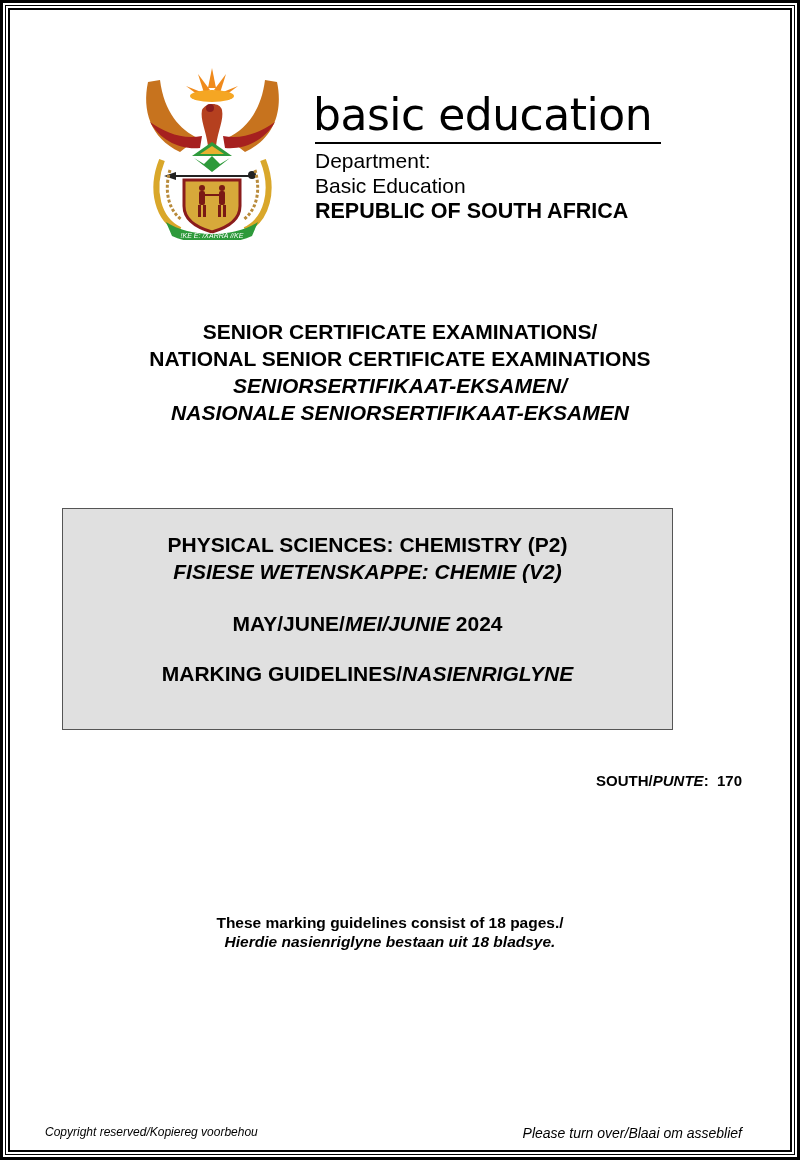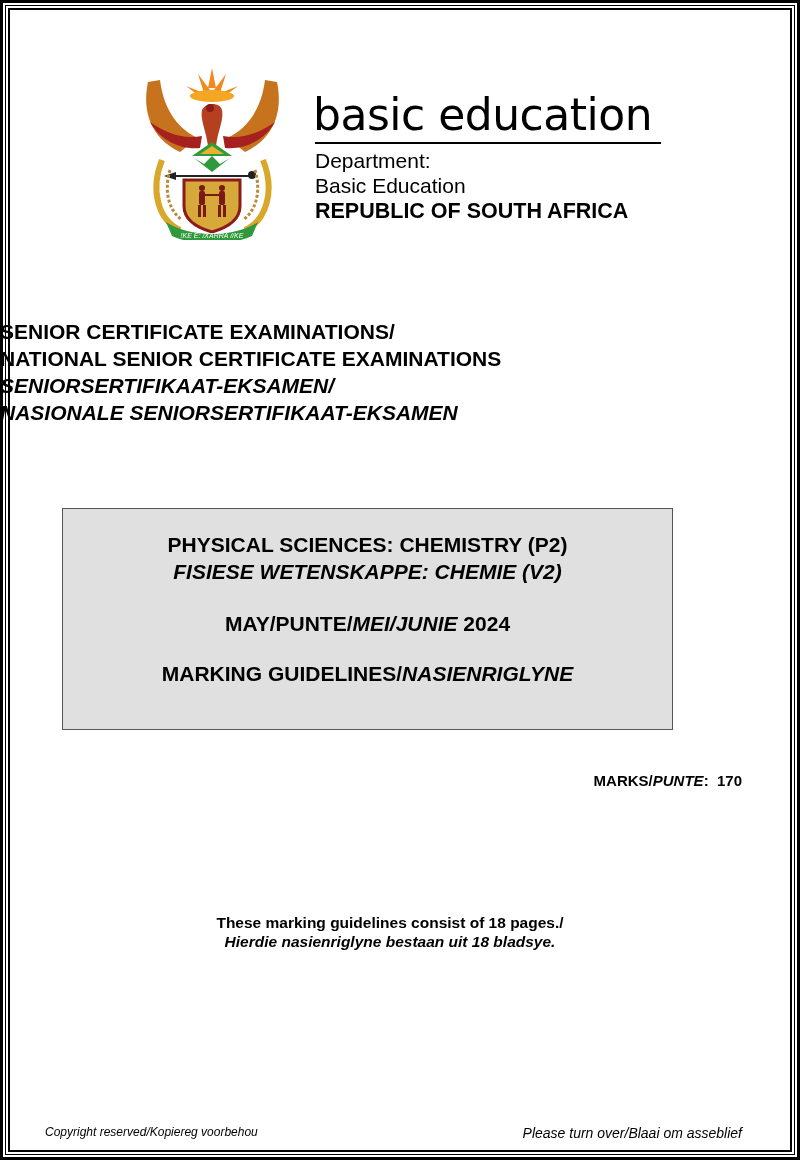--- a/index.html
+++ b/index.html
@@ -18,21 +18,21 @@
 
   .brand-title { position: absolute; left: 313px; top: 90px; font-size: 44px;
                  font-family: "DejaVu Sans", sans-serif; font-weight: normal;
                  letter-spacing: -0.5px; line-height: 50px; white-space: nowrap; }
   .brand-rule { position: absolute; left: 315px; top: 142px; width: 346px; height: 2px; background: #000; }
   .dept-line { position: absolute; left: 315px; font-size: 21px; line-height: 24px; white-space: nowrap; }
   .dept-1 { top: 149px; }
   .dept-2 { top: 174px; }
   .dept-3 { top: 199px; font-weight: bold; font-size: 21.5px; text-align: right; }
 
-  .exam-block { position: absolute; left: 0; width: 800px; top: 318px; 
+  .exam-block { position: absolute; left: 0; width: 800px; top: 318px; text-align: center;
                 font-weight: bold; font-size: 21px; line-height: 27px; }
   .exam-block .it { font-style: italic; }
 
   .subject-box { position: absolute; left: 62px; top: 508px; width: 611px; height: 222px;
                  box-sizing: border-box; background: #e0e0e0; border: 1.5px solid #555;
                  text-align: center; font-weight: bold; font-size: 21px; }
   .subject-box .line1 { position: absolute; left: 0; right: 0; top: 22px; line-height: 27px; }
   .subject-box .line2 { position: absolute; left: 0; right: 0; top: 49px; line-height: 27px; font-style: italic; }
   .subject-box .line3 { position: absolute; left: 0; right: 0; top: 101px; line-height: 27px; }
   .subject-box .line4 { position: absolute; left: 0; right: 0; top: 151px; line-height: 27px; }
@@ -113,29 +113,29 @@
   <div>SENIOR CERTIFICATE EXAMINATIONS/</div>
   <div>NATIONAL SENIOR CERTIFICATE EXAMINATIONS</div>
   <div class="it">SENIORSERTIFIKAAT-EKSAMEN/</div>
   <div class="it">NASIONALE SENIORSERTIFIKAAT-EKSAMEN</div>
 </div>
 
 <div class="subject-box">
   <div class="line1">PHYSICAL SCIENCES:  CHEMISTRY (P2)</div>
   <div class="line2">FISIESE WETENSKAPPE:  CHEMIE (V2)</div>
   <div class="line3">
-    <span>MAY/PUNTE/</span><span class="it">MEI/JUNIE</span><span> 2024</span>
+    <span>MAY/JUNE/</span><span class="it">MEI/JUNIE</span><span> 2024</span>
   </div>
   <div class="line4">
     <span>MARKING GUIDELINES/</span><span class="it">NASIENRIGLYNE</span>
   </div>
 </div>
 
 <div class="marks">
-  <span>MARKS/</span><span class="it">PUNTE</span><span style="white-space:pre">:  </span><span>170</span>
+  <span>SOUTH/</span><span class="it">PUNTE</span><span style="white-space:pre">:  </span><span>170</span>
 </div>
 
 <div class="pages-note">
   <div>These marking guidelines consist of 18 pages./</div>
   <div class="it">Hierdie nasienriglyne bestaan uit 18 bladsye.</div>
 </div>
 
 <div class="footer-left">Copyright reserved/Kopiereg voorbehou</div>
 <div class="footer-right">Please turn over/Blaai om asseblief</div>
 

